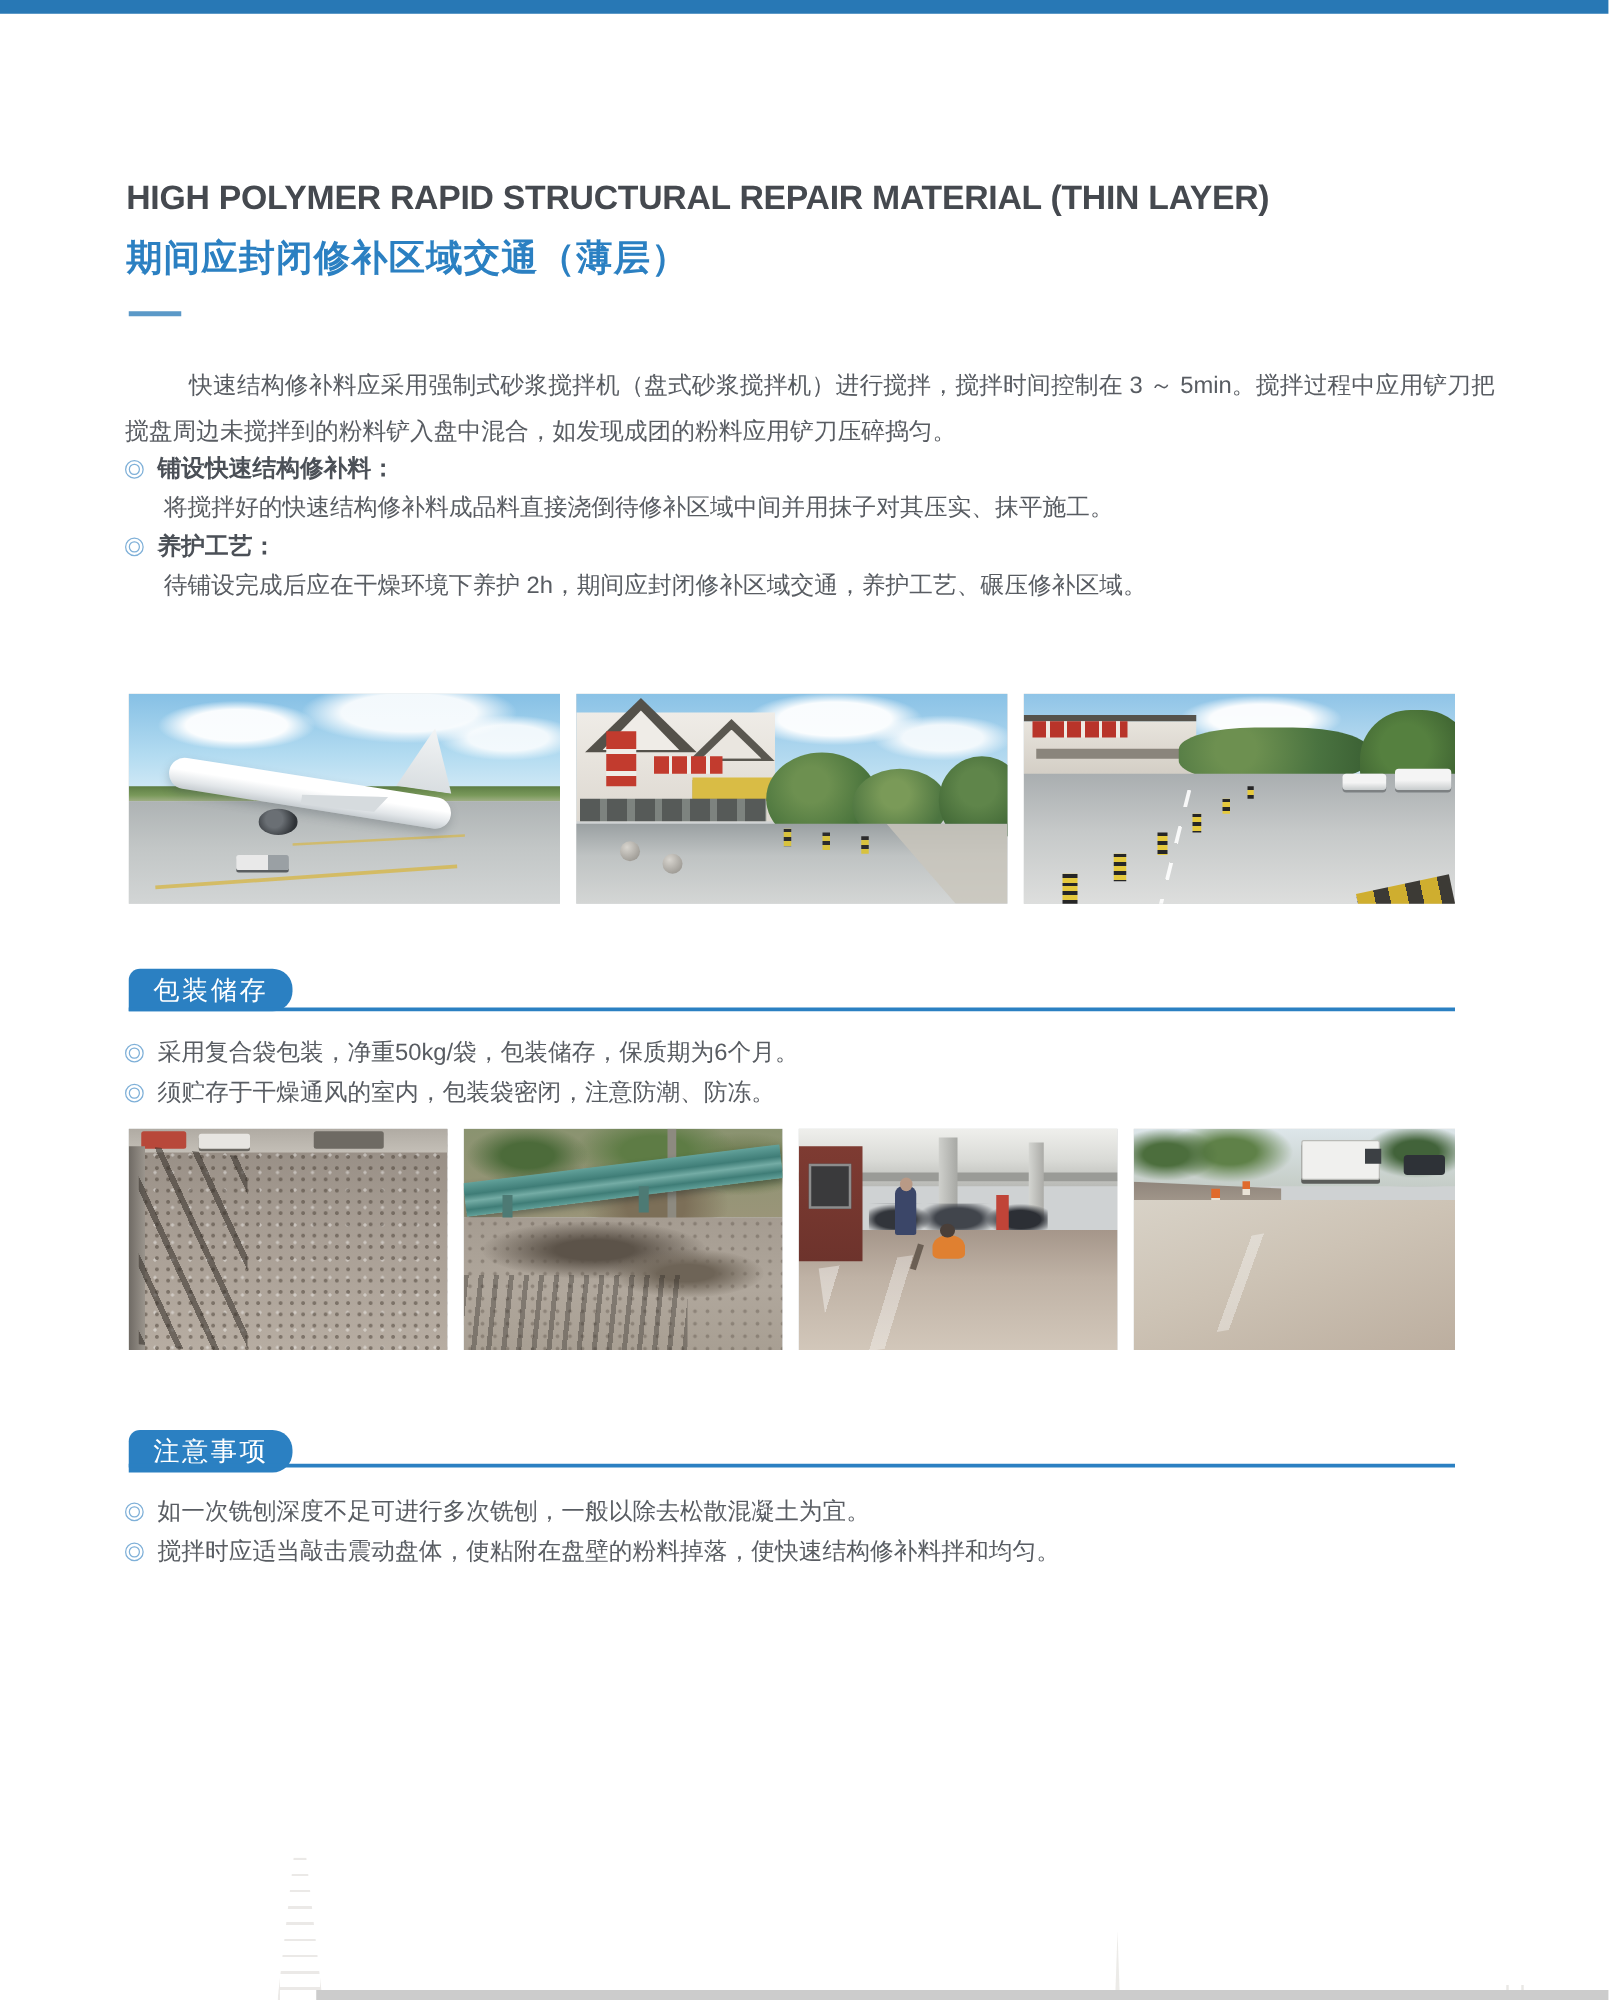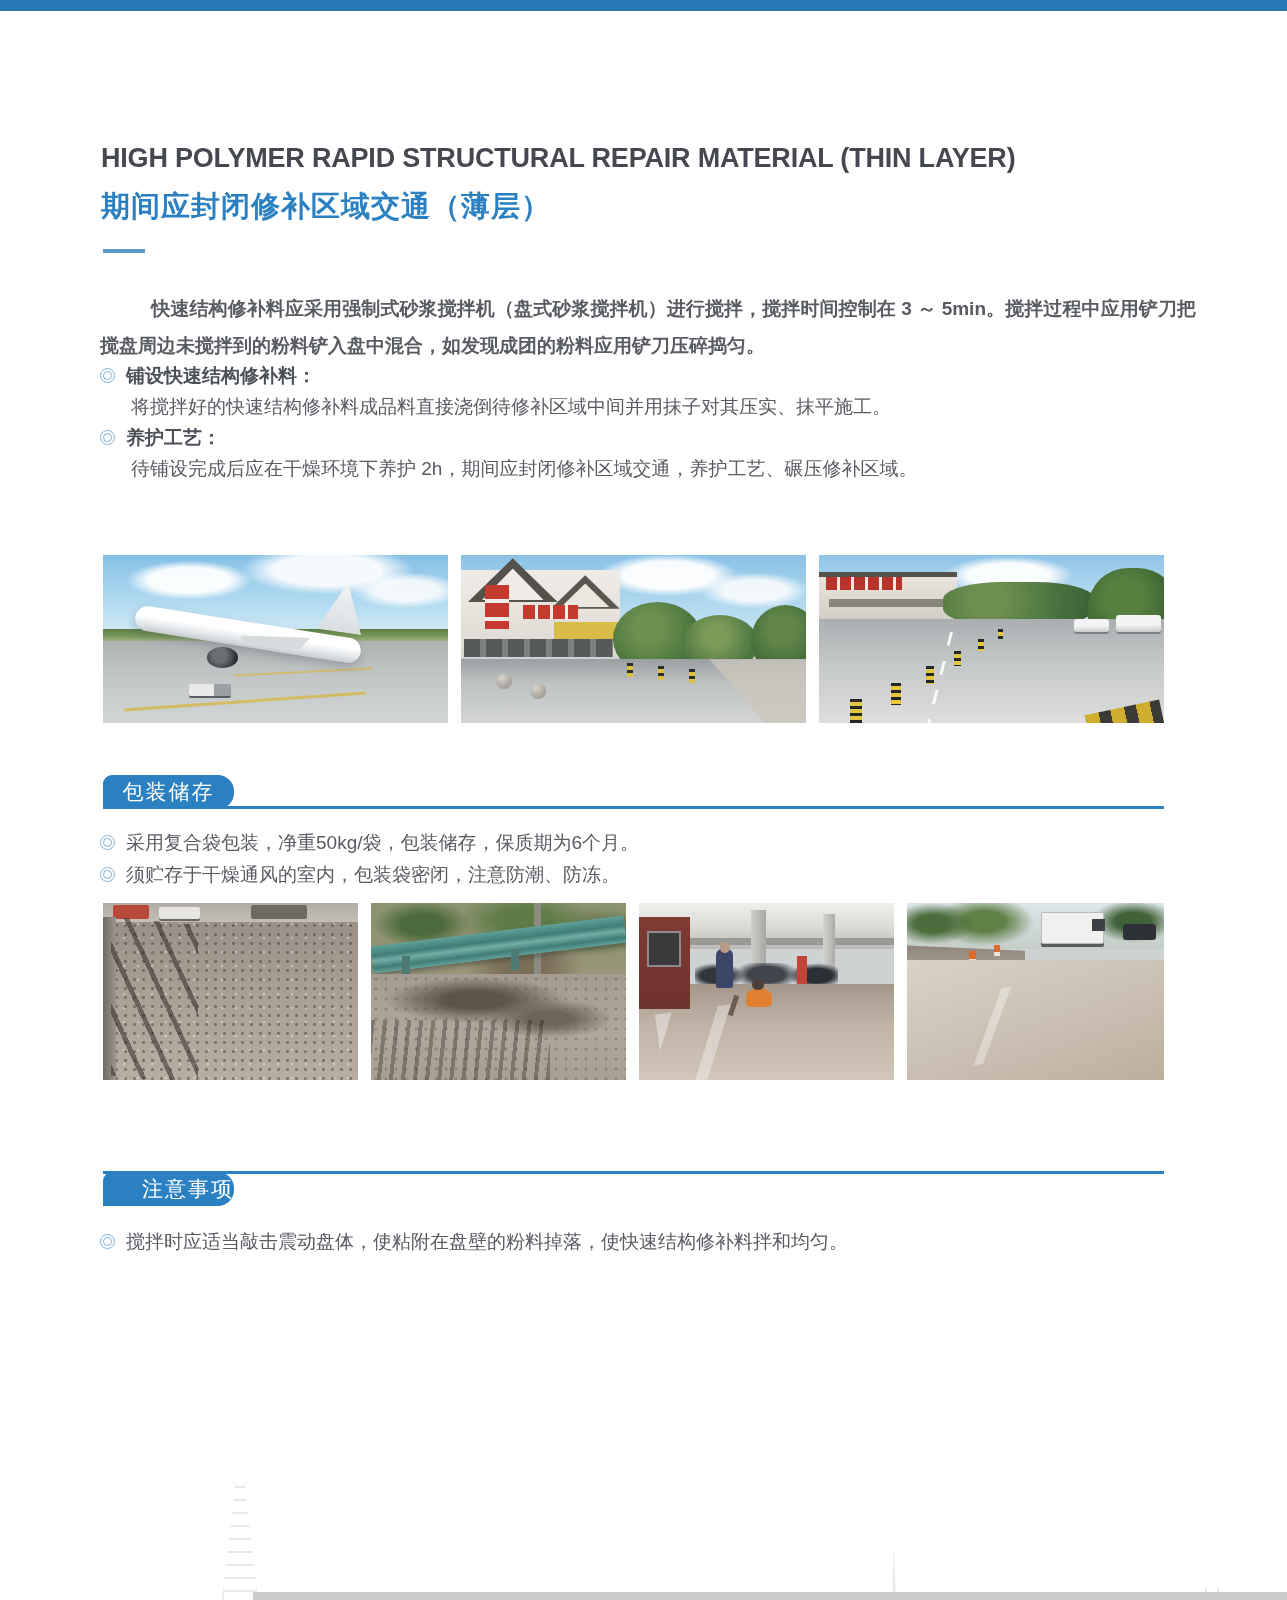--- a/index.html
+++ b/index.html
@@ -11,21 +11,21 @@
 
   
   .title-en{position:absolute;left:101px;top:143px;margin:0;font-size:27px;font-weight:bold;
             color:#45494f;letter-spacing:-0.2px;white-space:nowrap;}
   .title-zh{position:absolute;left:101px;top:187px;margin:0;font-size:29px;font-weight:bold;
             color:#2b80c2;letter-spacing:1px;white-space:nowrap;}
   .title-dash{position:absolute;left:103px;top:249px;width:42px;height:4px;background:#5b99c8;}
 
   
   .intro{position:absolute;left:100px;top:290px;width:1096px;margin:0;font-size:19px;
-         line-height:37px;color:#585c62;text-indent:2.7em;text-align:justify;font-weight:bold;}
+         line-height:37px;color:#585c62;text-indent:2.7em;text-align:justify;}
 
   
   .proc{position:absolute;left:100px;top:360px;width:1096px;}
   .brow{display:flex;align-items:flex-start;gap:11px;line-height:31px;}
   .blabel{font-size:19px;font-weight:bold;color:#4b5057;}
   .bdesc{margin-left:31px;font-size:19px;line-height:31px;color:#585c62;}
   .mark{flex:0 0 auto;width:13px;height:13px;margin-top:8px;border:1.6px solid #7fb0d8;
         border-radius:50%;position:relative;}
   .mark::after{content:"";position:absolute;inset:2.2px;border:1.6px solid #7fb0d8;border-radius:50%;}
 
@@ -366,25 +366,29 @@
     <div class="abs pG-truck"></div>
     <div class="abs pG-truckwin"></div>
     <div class="abs pG-car"></div>
     <div class="abs pG-dirt"></div>
     <div class="abs pG-cone" style="left:24%;top:27%;width:7px;height:13px;"></div>
     <div class="abs pG-cone" style="left:34%;top:24%;width:6px;height:11px;"></div>
     <div class="abs pG-slab"></div>
     <div class="abs pG-sheen"></div>
   </div>
 
-  <div class="sec-tab" style="top:1172px;justify-content:flex-end;">
+  <div class="sec-tab" style="top:1144px;">
     <span>注意事项</span>
   </div>
   <div class="sec-line" style="top:1171px;"></div>
 
+  <div class="sec-bullet" style="top:1194px;">
+    <span class="mark"></span>
+    <span>如一次铣刨深度不足可进行多次铣刨，一般以除去松散混凝土为宜。</span>
+  </div>
   <div class="sec-bullet" style="top:1226px;">
     <span class="mark"></span>
     <span>搅拌时应适当敲击震动盘体，使粘附在盘壁的粉料掉落，使快速结构修补料拌和均匀。</span>
   </div>
 
   <div class="sketch-tower"></div>
   <div class="sketch-spire"></div>
   <div class="sketch-mark"></div>
   <div class="bottom-strip"></div>
 

